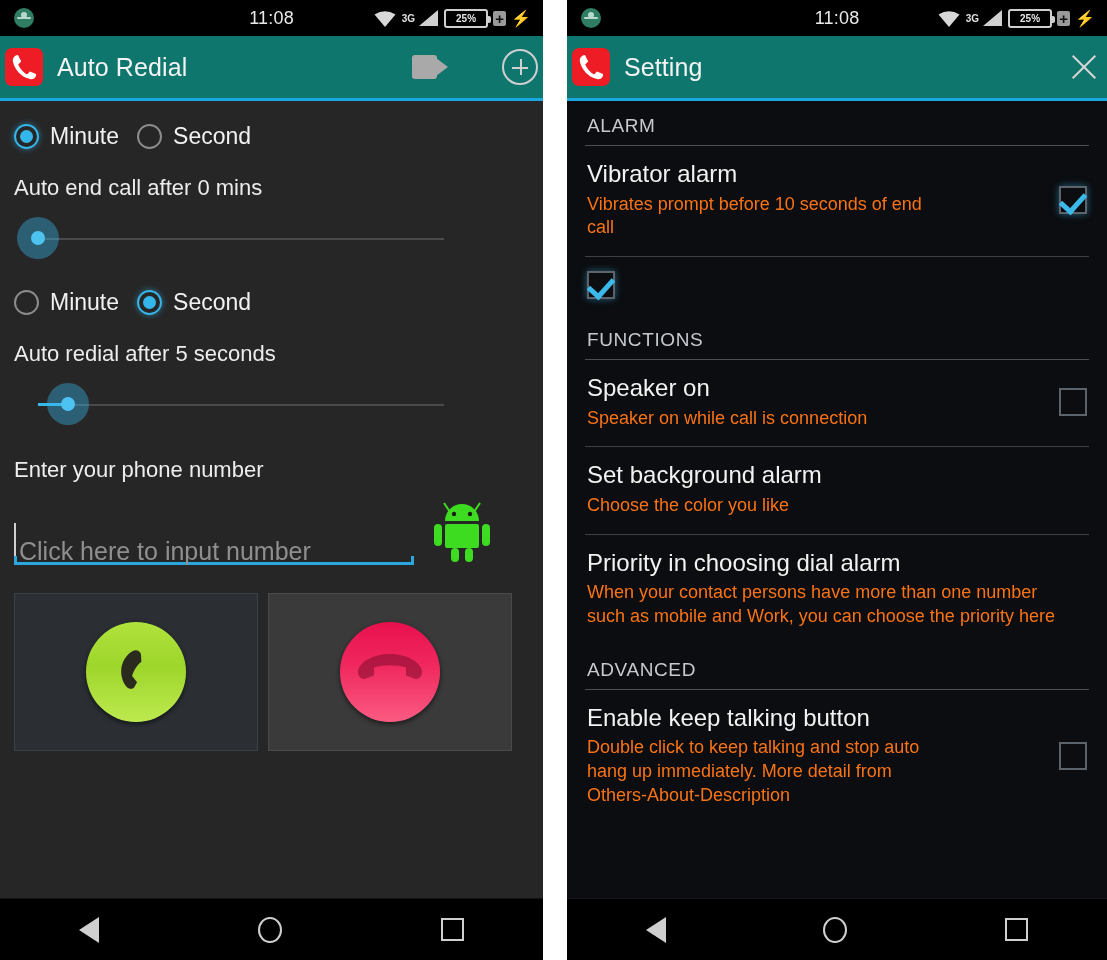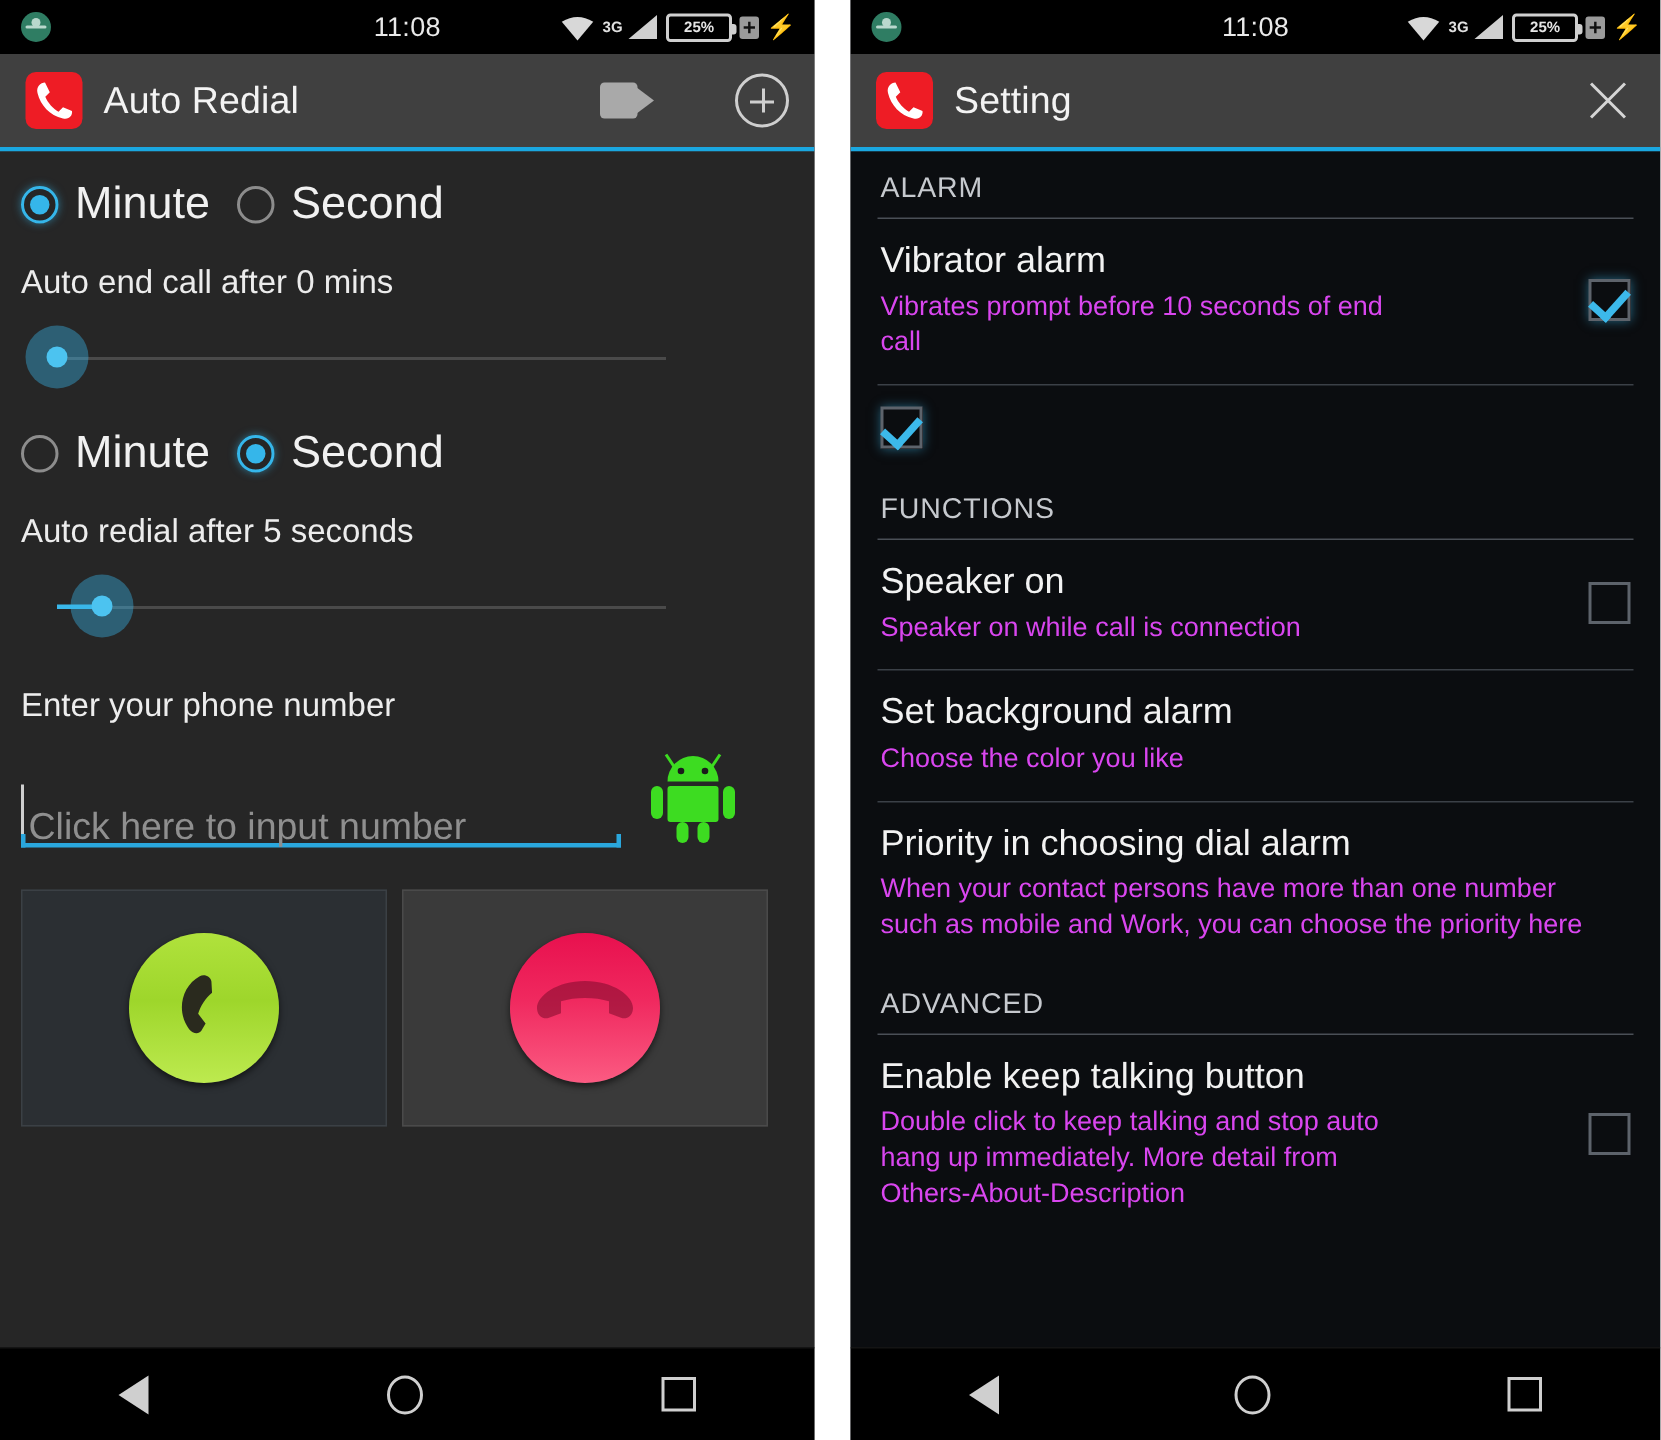--- a/index.html
+++ b/index.html
@@ -35,22 +35,22 @@
     display:inline-flex; align-items:center; justify-content:center;
     width:44px; height:19px; border:2px solid #cfcfcf; border-radius:3px;
     font-size:10px; font-weight:bold; color:#e6e6e6; position:relative;
   }
   .batt:after{ content:""; position:absolute; right:-5px; top:5px; width:3px; height:7px; background:#cfcfcf; border-radius:0 2px 2px 0;}
   .sb-plus{ font-size:15px; font-weight:bold; color:#dcdcdc; background:#9a9a9a; color:#111; width:13px;height:15px;display:inline-flex;align-items:center;justify-content:center;border-radius:2px;line-height:1;}
   .sb-bolt{ font-size:16px; color:#e6e6e6; }
 
   
   .appbar{
-    height:65px; flex:0 0 65px; background:#404040;
-    display:flex; align-items:center; padding:0 17px; gap:14px;
+    height:65px; flex:0 0 65px; background:#0f766e;
+    display:flex; align-items:center; padding:0 5px; gap:14px;
     border-bottom:3px solid #1aa7e0;
   }
   .applogo{
     width:38px;height:38px;border-radius:7px;background:#ee1c25;
     position:relative; flex:0 0 38px;
   }
   .applogo svg{ position:absolute; left:4px; top:4px; }
   .apptitle{ font-size:25px; color:#f3f3f3; font-weight:400; letter-spacing:.1px; }
   .appbar-spacer{ flex:1 1 auto; }
   .icon-btn{ display:flex; align-items:center; justify-content:center; cursor:pointer; }
@@ -72,21 +72,21 @@
   .radio-opt{ display:flex; align-items:center; gap:11px; cursor:pointer;}
   .radio{
     width:25px;height:25px;border-radius:50%;border:2px solid #8c8c8c;
     position:relative; flex:0 0 25px;
   }
   .radio.on{ border-color:#35b6ea; box-shadow:0 0 6px rgba(53,182,234,.55);}
   .radio.on:after{
     content:"";position:absolute;left:4px;top:4px;width:13px;height:13px;border-radius:50%;
     background:#35b6ea;
   }
-  .radio-label{ font-size:30px; color:#f1f1f1;}
+  .radio-label{ font-size:23px; color:#f1f1f1;}
   .sect-text{ font-size:22px; color:#ececec; margin-top:12px; }
   .slider-wrap{ height:74px; display:flex; align-items:center; position:relative;}
   .slider-track{ position:absolute; left:24px; right:85px; height:2px; background:#4a4a4a; top:50%; }
   .slider-fill{ position:absolute; left:24px; height:3px; background:#39b7ea; top:50%; margin-top:-1px;}
   .slider-thumb{
     position:absolute; width:42px;height:42px;border-radius:50%;
     background:rgba(57,183,234,.40); top:50%; margin-top:-21px;
     display:flex;align-items:center;justify-content:center; cursor:pointer;
   }
   .slider-thumb:after{ content:""; width:14px;height:14px;border-radius:50%;background:#4cc3f0; }
@@ -115,21 +115,21 @@
   .circ.g{ background:linear-gradient(180deg,#b0e23c 0%,#9ed62b 45%,#bdea4f 100%); box-shadow:0 2px 5px rgba(0,0,0,.6);}
   .circ.r{ background:linear-gradient(180deg,#e8104e 0%,#f0295f 45%,#fb5b82 100%); box-shadow:0 2px 5px rgba(0,0,0,.6);}
 
   
   .right-body{ flex:1 1 auto; background:#0b0d10; overflow:hidden; padding:0 18px; position:relative;}
   .grp-head{ font-size:19px; color:#c6c9ce; letter-spacing:.6px; padding:14px 0 8px 2px;}
   .grp-rule{ height:1px; background:#4a4f56; }
   .srow{ display:flex; align-items:center; padding:14px 2px 16px 2px; gap:14px; min-height:54px;}
   .srow-text{ flex:1 1 auto; }
   .srow-title{ font-size:24px; color:#f2f2f2; font-weight:400; line-height:1.15;}
-  .srow-sub{ font-size:18px; color:#d946ef; line-height:1.32; margin-top:5px;}
+  .srow-sub{ font-size:18px; color:#f97316; line-height:1.32; margin-top:5px;}
   .cbox{
     width:28px;height:28px;border:2px solid #5d636b;flex:0 0 28px;position:relative;background:transparent;cursor:pointer;
   }
   .cbox.on{ box-shadow:0 0 7px rgba(60,185,235,.5); }
   .cbox.on:after{
     content:""; position:absolute; left:4px; top:0px; width:11px;height:20px;
     border:solid #3cb9eb; border-width:0 5px 5px 0; transform:rotate(42deg);
   }
   .rule{ height:1px; background:#3b4047; }
 

